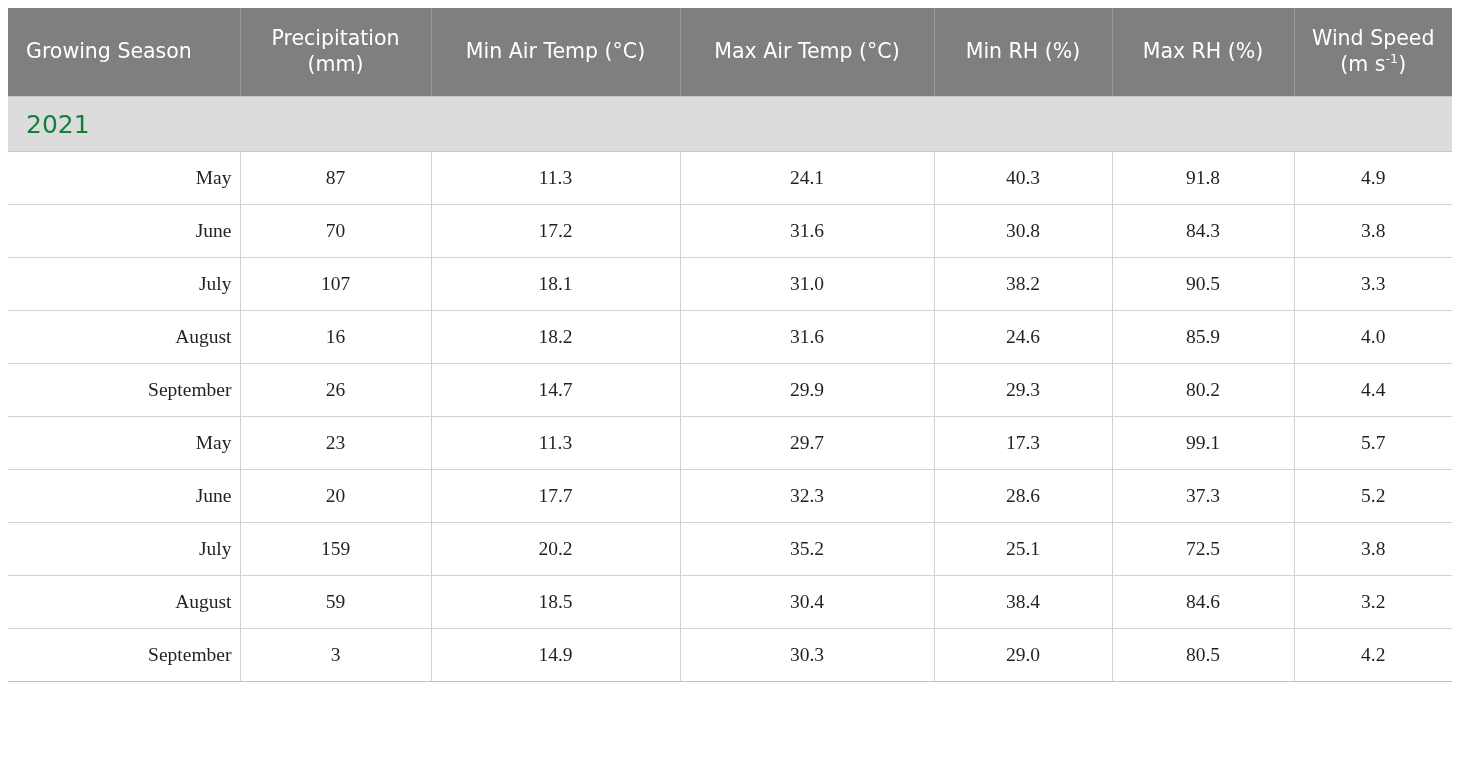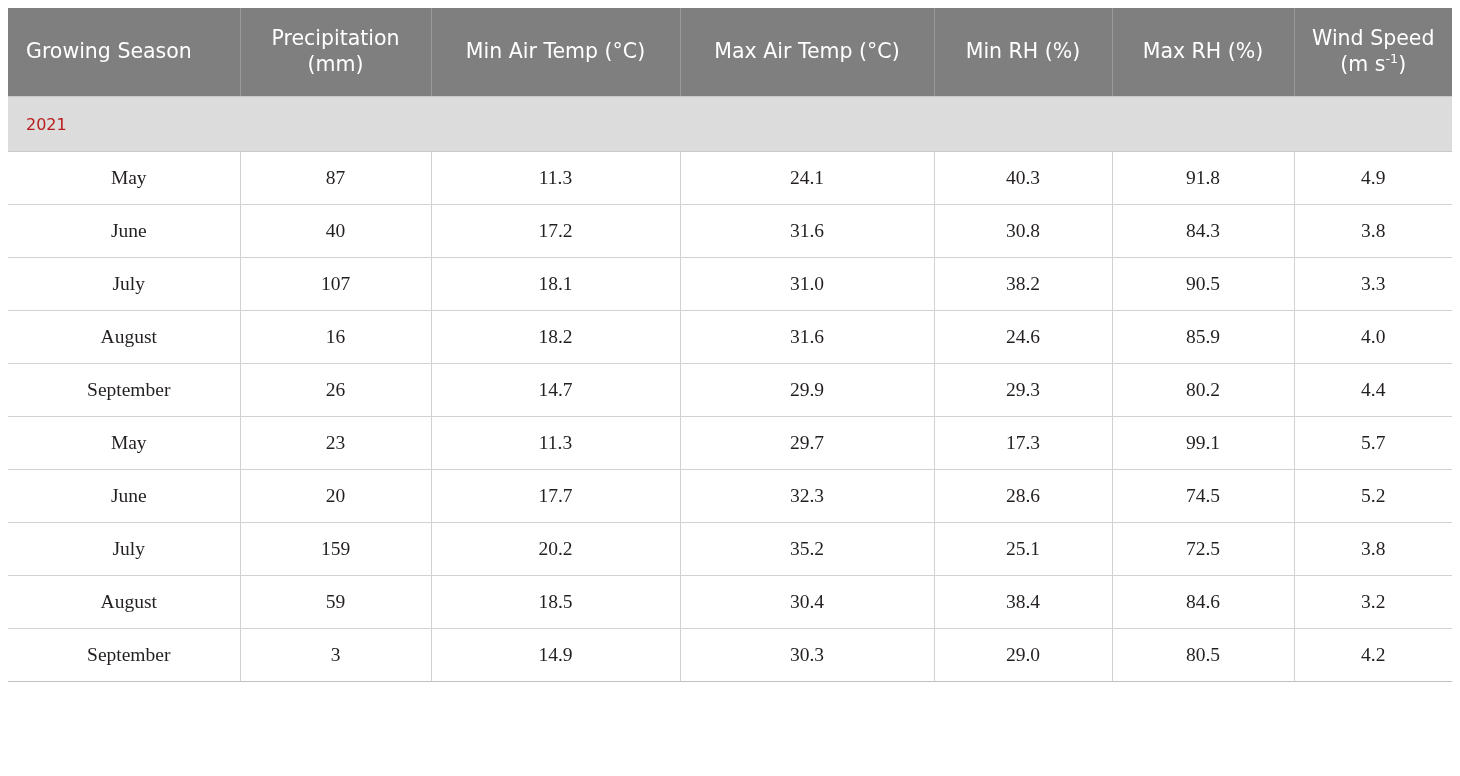--- a/index.html
+++ b/index.html
@@ -53,23 +53,23 @@
     display: block;
   }
   sup.sup-exp {
     font-size: 0.62em;
     vertical-align: super;
     line-height: 0;
   }
   
   tr.group-row td {
     background: #dcdcdc;
-    color: #b91c1c;
+    color: #15803d;
     font-family: "DejaVu Sans", sans-serif;
-    font-size: 16px;
+    font-size: 25px;
     font-weight: 400;
     height: 46px;
     padding: 4px 8px 4px 18px;
     text-align: left;
     vertical-align: middle;
     border-bottom: 1px solid #c9c9c9;
     border-top: 1px solid #c9c9c9;
   }
   
   tbody tr.data-row td {
@@ -83,21 +83,21 @@
     text-align: center;
     vertical-align: middle;
     border-right: 1px solid #d2d2d2;
     border-bottom: 1px solid #d2d2d2;
   }
   tbody tr.data-row td:last-child {
     border-right: none;
     margin-top: 32px;
   }
   tbody tr.data-row td.cell-season {
-    text-align: center;
+    text-align: right;
     padding-left: 18px;
   }
   tbody tr.data-row:last-child td {
     border-bottom: 1px solid #c0c0c0;
   }
   
   col.c-season   { width: 232px; }
   col.c-precip   { width: 191px; }
   col.c-mintemp  { width: 249px; }
   col.c-maxtemp  { width: 254px; }
@@ -154,21 +154,21 @@
           <td class="cell-season">May</td>
           <td>87</td>
           <td>11.3</td>
           <td>24.1</td>
           <td>40.3</td>
           <td>91.8</td>
           <td>4.9</td>
         </tr>
         <tr class="data-row">
           <td class="cell-season">June</td>
-          <td>40</td>
+          <td>70</td>
           <td>17.2</td>
           <td>31.6</td>
           <td>30.8</td>
           <td>84.3</td>
           <td>3.8</td>
         </tr>
         <tr class="data-row">
           <td class="cell-season">July</td>
           <td>107</td>
           <td>18.1</td>
@@ -203,21 +203,21 @@
           <td>17.3</td>
           <td>99.1</td>
           <td>5.7</td>
         </tr>
         <tr class="data-row">
           <td class="cell-season">June</td>
           <td>20</td>
           <td>17.7</td>
           <td>32.3</td>
           <td>28.6</td>
-          <td>74.5</td>
+          <td>37.3</td>
           <td>5.2</td>
         </tr>
         <tr class="data-row">
           <td class="cell-season">July</td>
           <td>159</td>
           <td>20.2</td>
           <td>35.2</td>
           <td>25.1</td>
           <td>72.5</td>
           <td>3.8</td>

